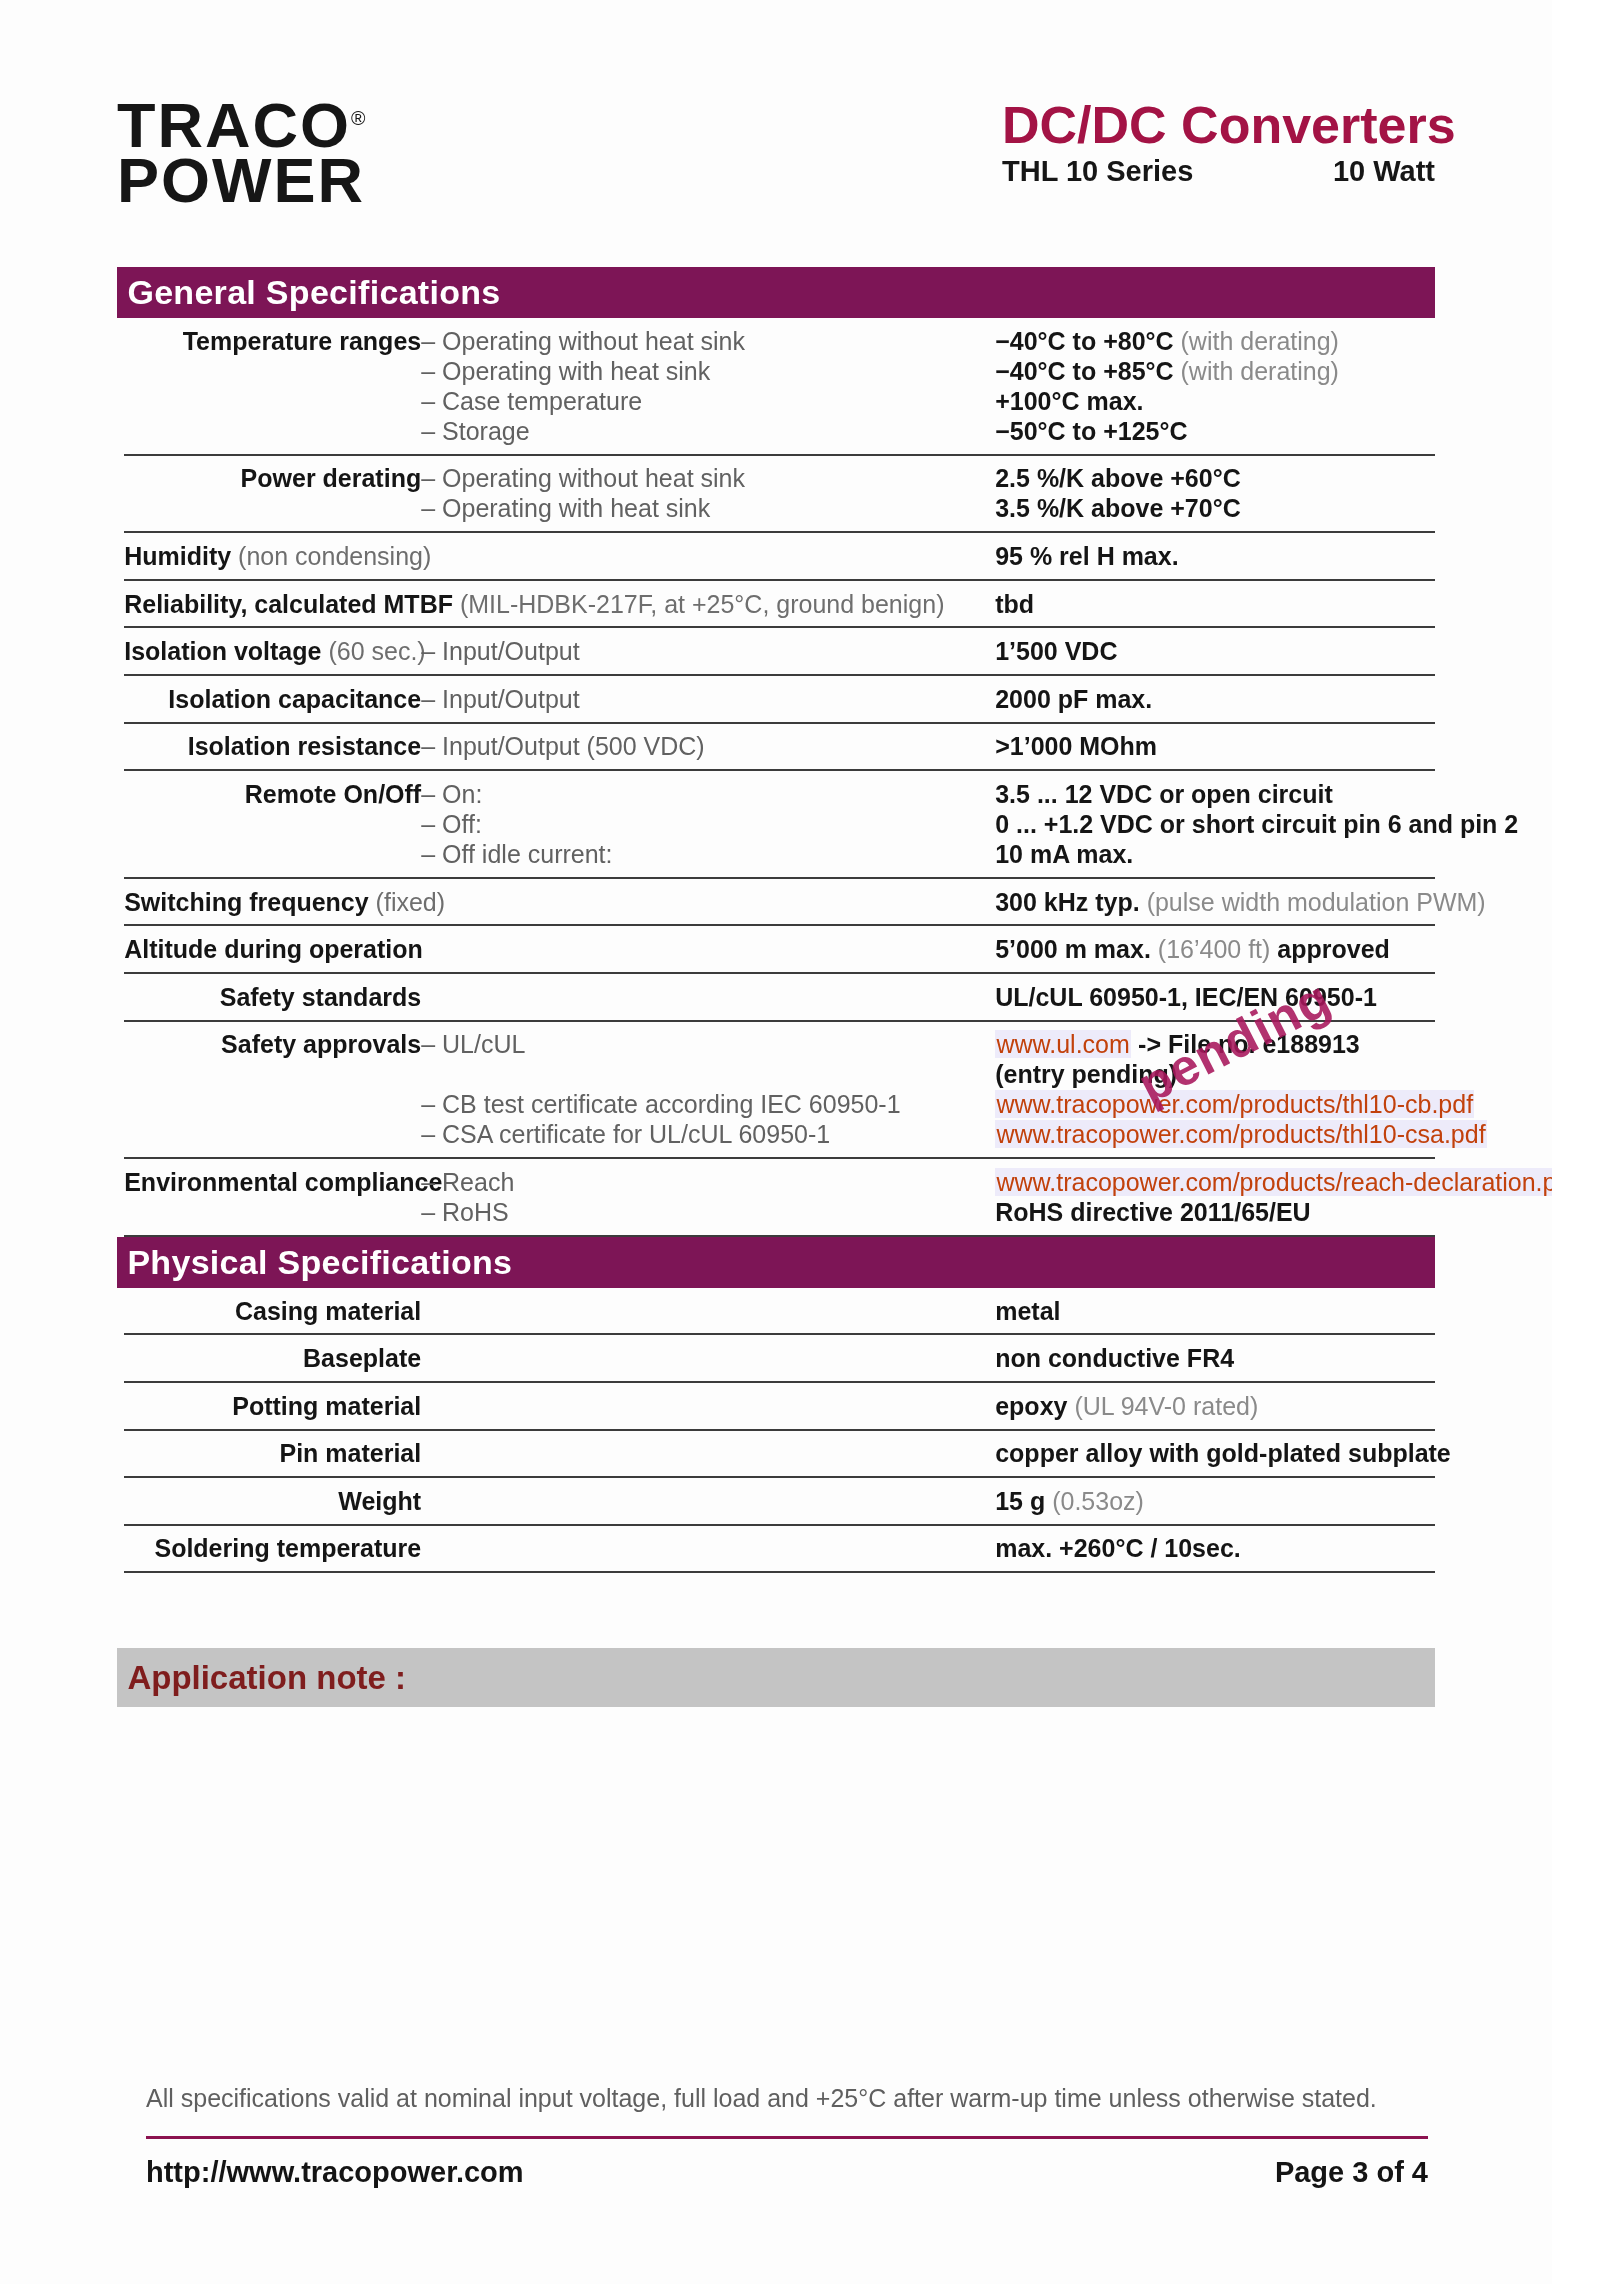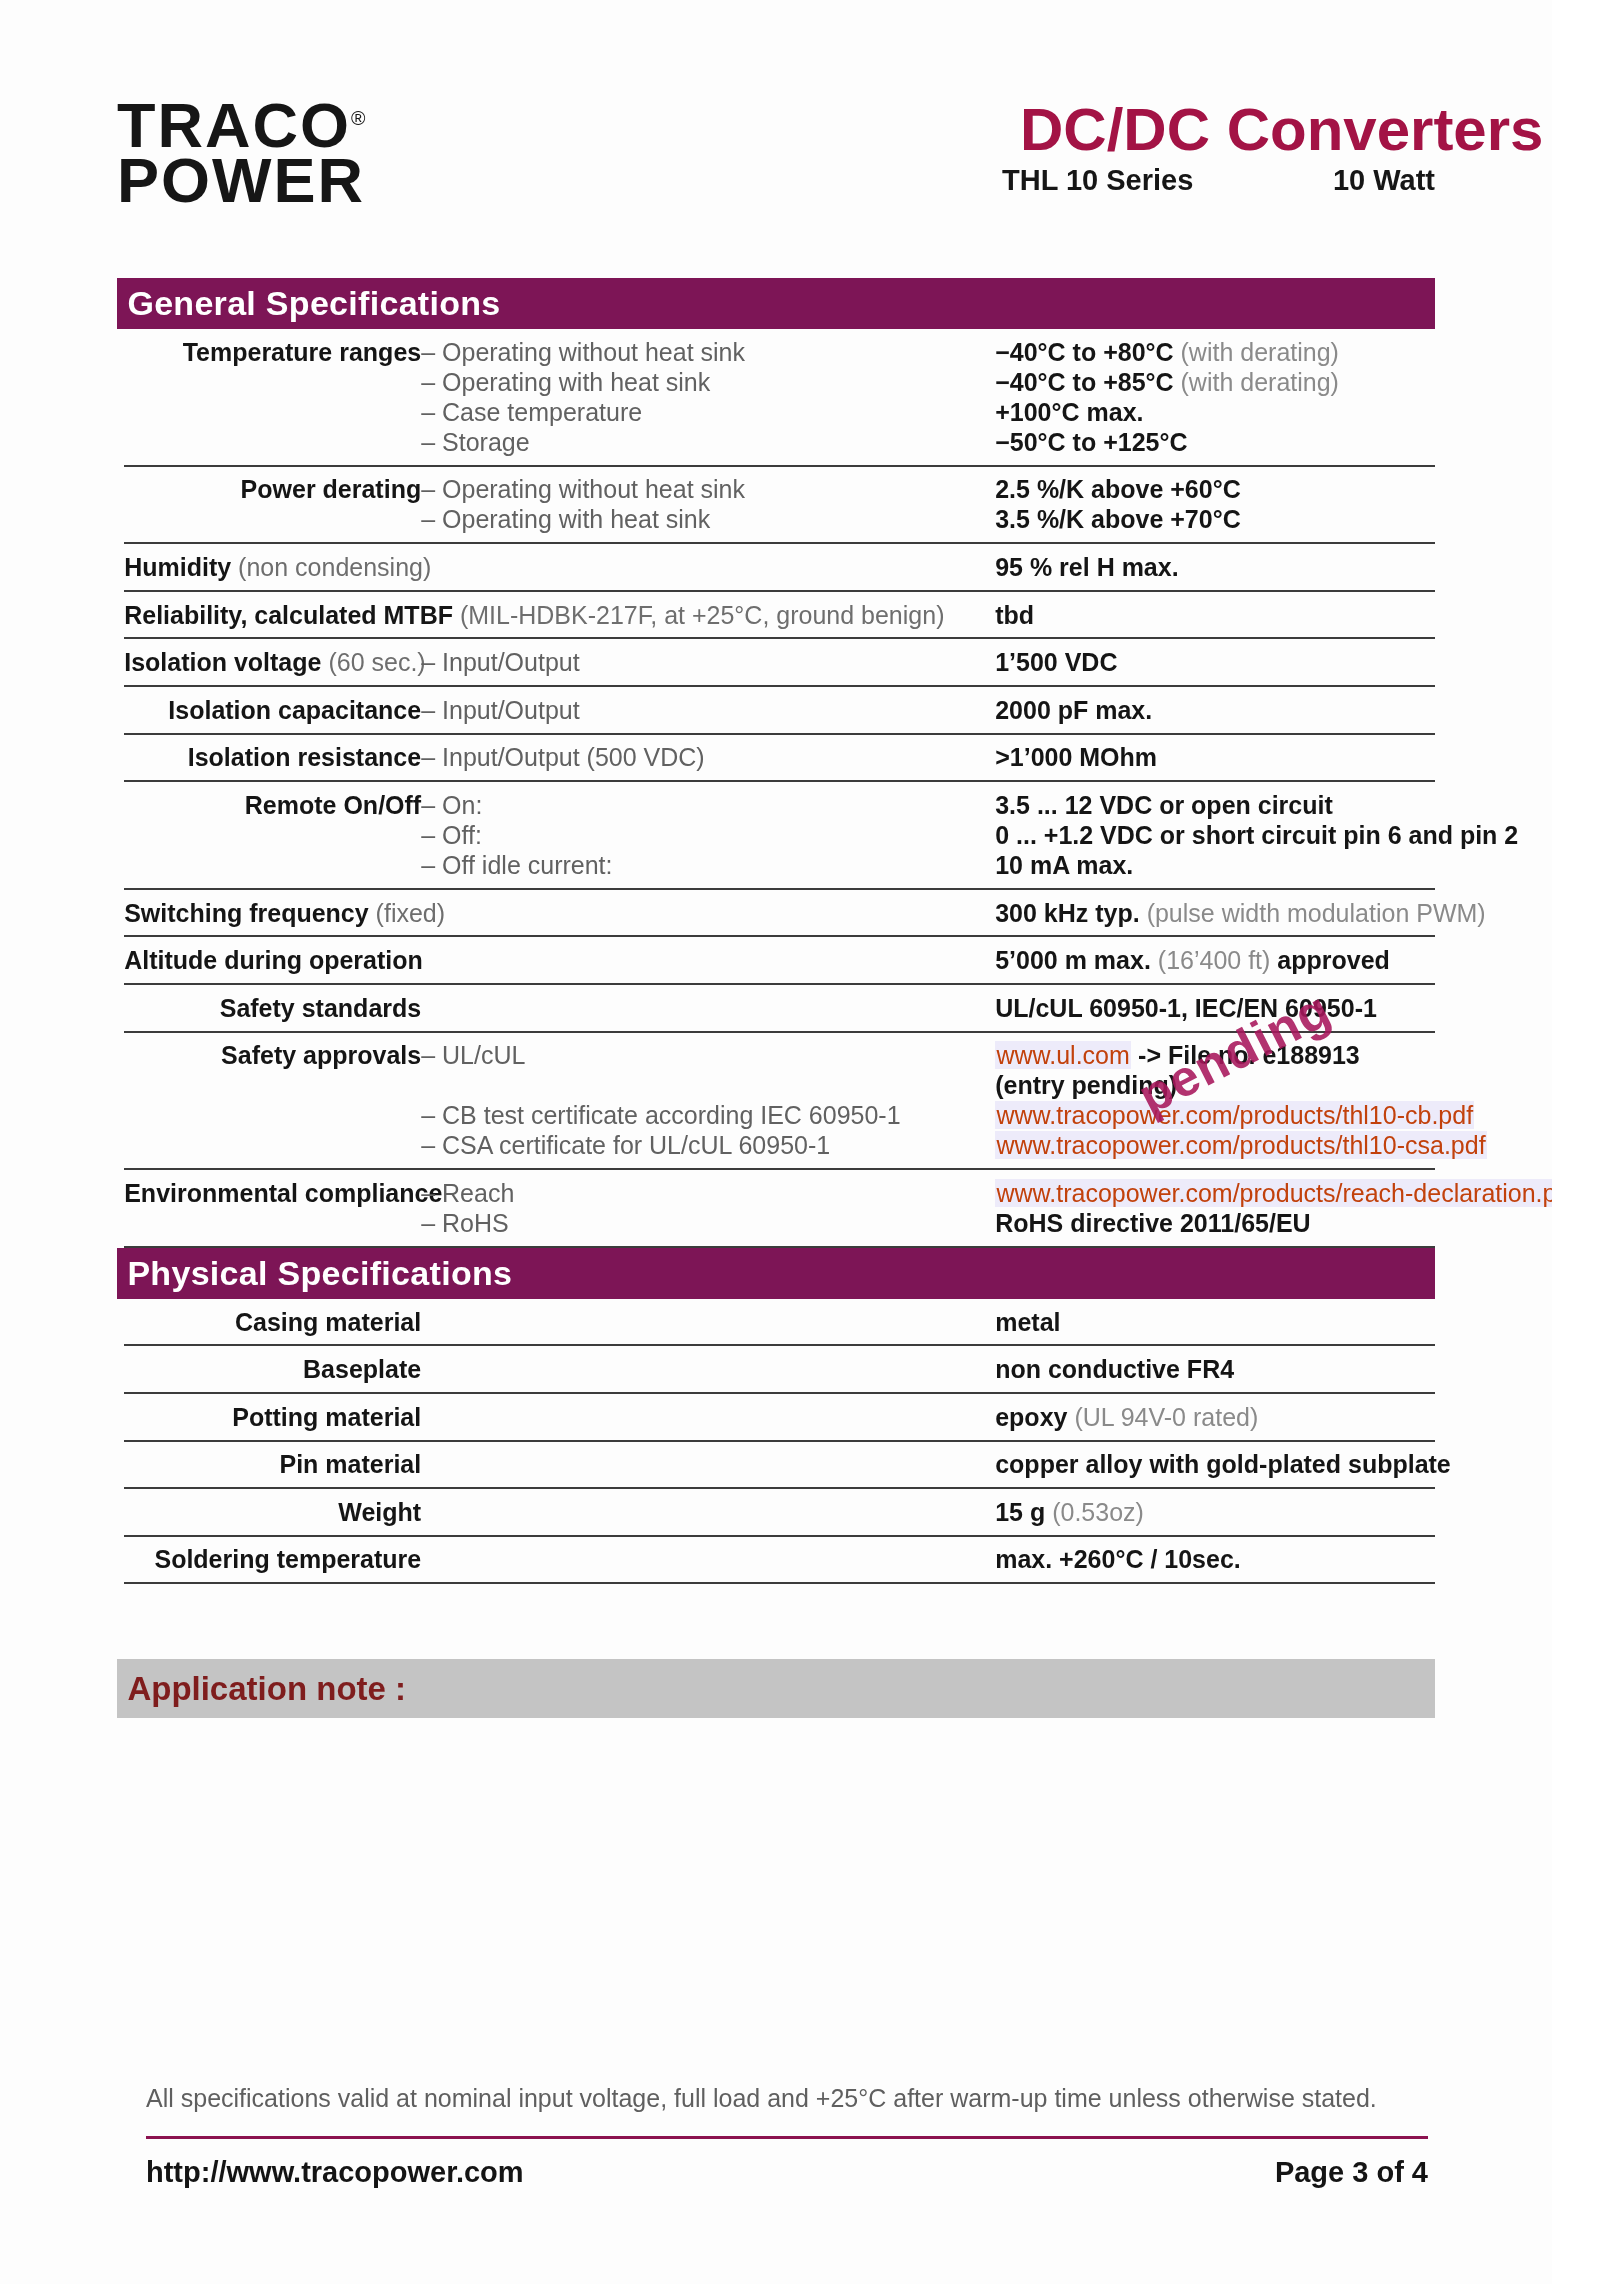--- a/index.html
+++ b/index.html
@@ -11,30 +11,30 @@
     color:#1a1a1a;
     overflow:hidden;
   }
   .content { padding:98px 117px 0 117px; }
 
   
   .hdr { display:flex; justify-content:space-between; align-items:flex-start; height:140px; }
   .logo { font-weight:700; font-size:63px; line-height:0.88; letter-spacing:2px; color:#161616; white-space:nowrap; }
   .logo .reg { font-size:19.6px; font-weight:400; vertical-align:super; letter-spacing:0; }
   .title-block { width:433px; text-align:left; }
-  .doc-title { color:#a31345; font-weight:700; font-size:60px; line-height:1.05; text-align:right; white-space:nowrap;margin-left:18px; }
+  .doc-title { color:#a31345; font-weight:700; font-size:52px; line-height:1.05; text-align:right; white-space:nowrap; }
   .subtitle-row { display:flex; justify-content:space-between; margin-top:2.6px; font-weight:700; font-size:29px; color:#161616; }
 
   
   .banner {
     height:51px; background:#7d1556; color:#ffffff;
     display:flex; align-items:center; padding-left:10.4px;
     font-size:34px; font-weight:700; letter-spacing:0.3px;
   }
-  .banner.first { margin-top:40px; }
+  .banner.first { margin-top:29px; }
 
   
   .spec-table { padding-left:7.2px; }
   .spec-row {
     position:relative;
     display:grid; grid-template-columns:297px 574px 1fr;
     padding:7.8px 0;
     border-bottom:2px solid #3c3c3c;
     font-size:25px; line-height:30px;
   }

